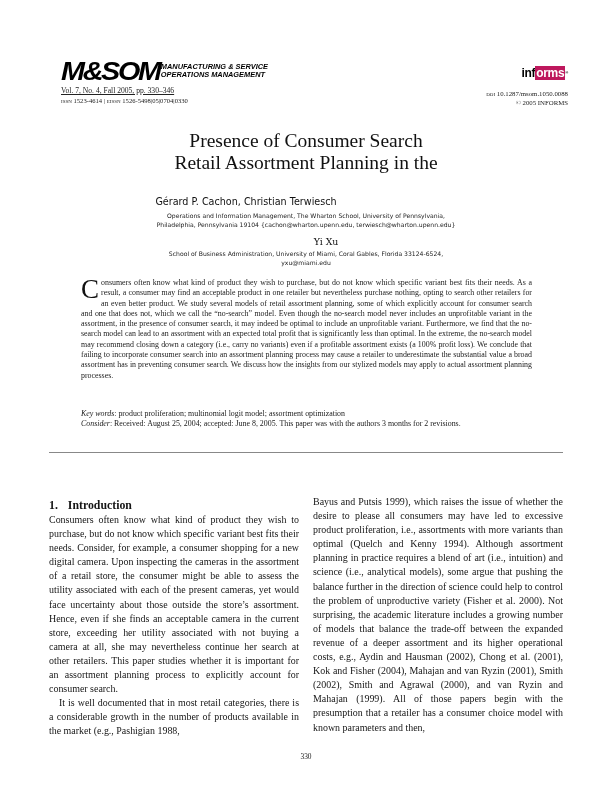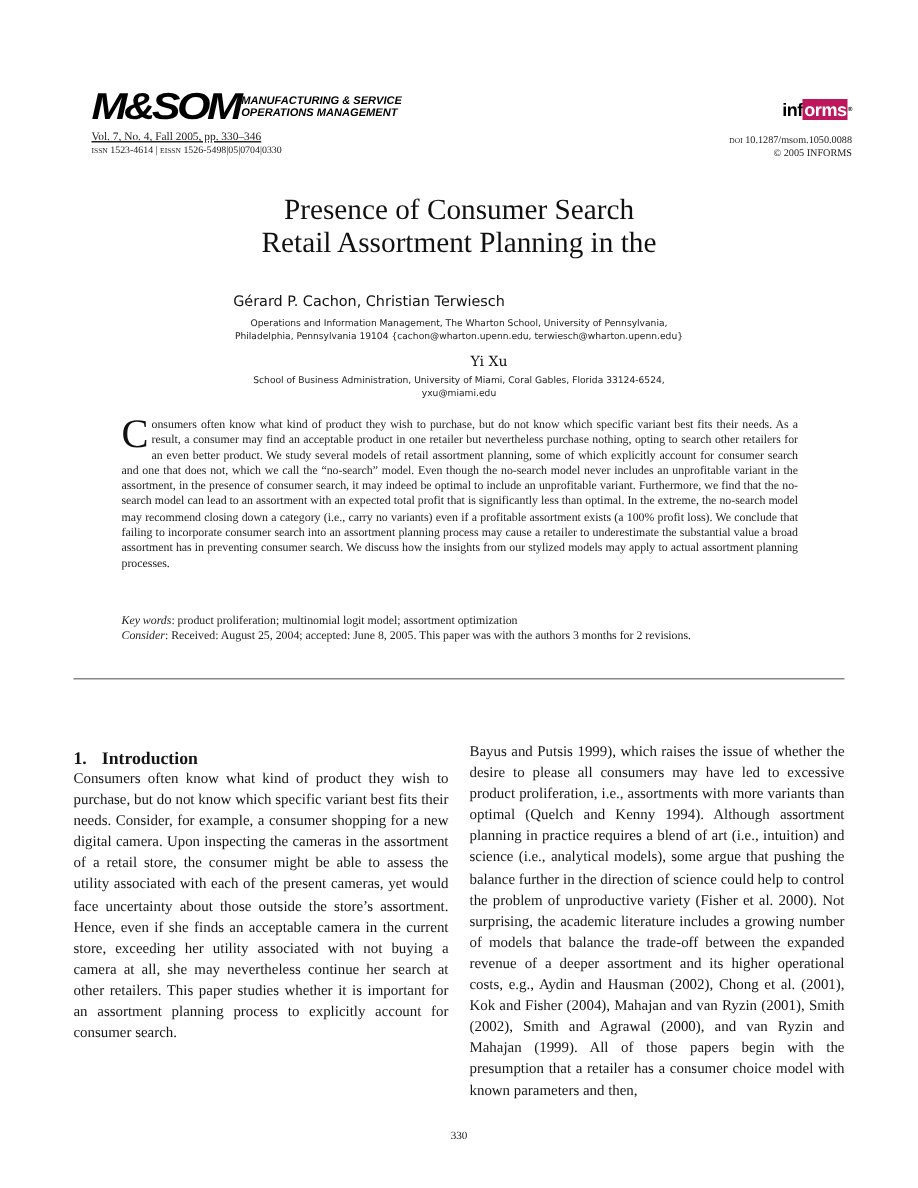--- a/index.html
+++ b/index.html
@@ -127,19 +127,20 @@
   </div>
 </div>
 
 <div class="rule"></div>
 
 <div class="col col-left">
   <div class="sec-head">
     <span class="sec-num">1.</span><span>Introduction</span>
   </div>
   <p class="para">Consumers often know what kind of product they wish to purchase, but do not know which specific variant best fits their needs. Consider, for example, a consumer shopping for a new digital camera. Upon inspecting the cameras in the assortment of a retail store, the consumer might be able to assess the utility associated with each of the present cameras, yet would face uncertainty about those outside the store’s assortment. Hence, even if she finds an acceptable camera in the current store, exceeding her utility associated with not buying a camera at all, she may nevertheless continue her search at other retailers. This paper studies whether it is important for an assortment planning process to explicitly account for consumer search.</p>
+  <p class="para indent">It is well documented that in most retail categories, there is a considerable growth in the number of products available in the market (e.g., Pashigian 1988,</p>
 </div>
 
 <div class="col col-right">
   <p class="para">Bayus and Putsis 1999), which raises the issue of whether the desire to please all consumers may have led to excessive product proliferation, i.e., assortments with more variants than optimal (Quelch and Kenny 1994). Although assortment planning in practice requires a blend of art (i.e., intuition) and science (i.e., analytical models), some argue that pushing the balance further in the direction of science could help to control the problem of unproductive variety (Fisher et al. 2000). Not surprising, the academic literature includes a growing number of models that balance the trade-off between the expanded revenue of a deeper assortment and its higher operational costs, e.g., Aydin and Hausman (2002), Chong et al. (2001), Kok and Fisher (2004), Mahajan and van Ryzin (2001), Smith (2002), Smith and Agrawal (2000), and van Ryzin and Mahajan (1999). All of those papers begin with the presumption that a retailer has a consumer choice model with known parameters and then,</p>
 </div>
 
 <div class="page-num">330</div>
 
 </body></html>

